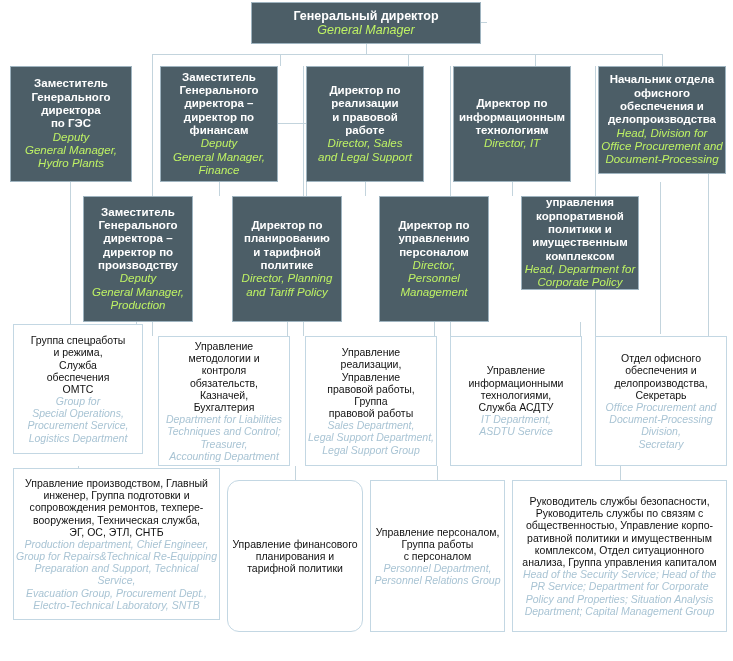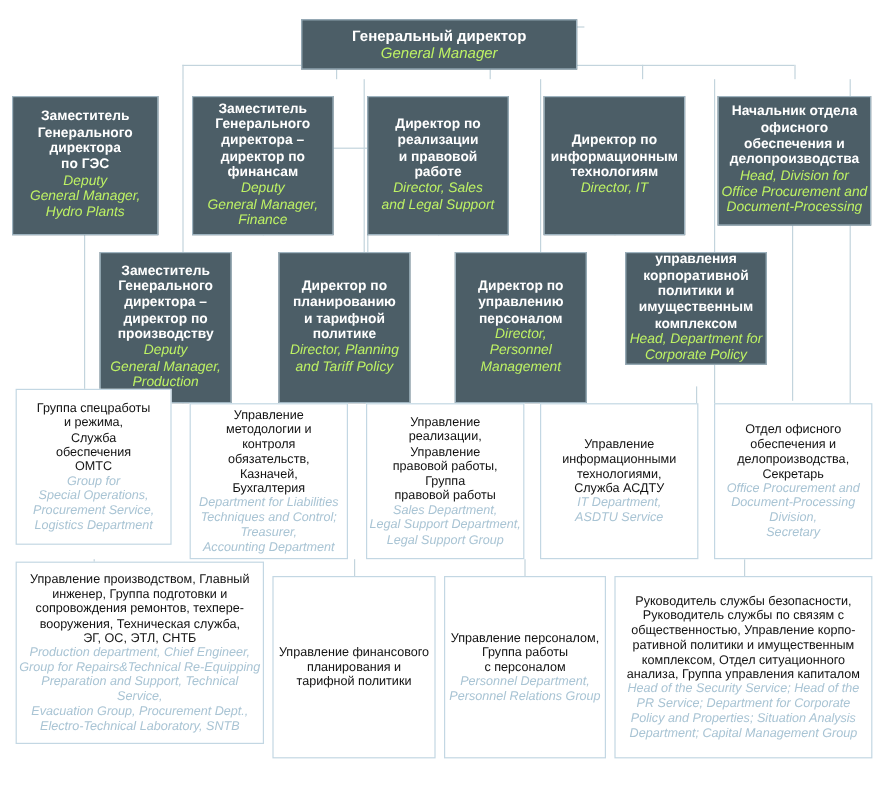--- a/index.html
+++ b/index.html
@@ -31,21 +31,20 @@
     flex-direction: column;
     align-items: center;
     justify-content: center;
     text-align: center;
     overflow: hidden;
   }
   .node.dark {
     background: #4c5e67;
     border: 1px solid #9fb4c0;
     color: #ffffff;
-    margin-top: 14px;
   }
   .node.light {
     background: #ffffff;
     border: 1px solid #c3d7e3;
     color: #1a1a1a;
   }
   .ru {
     font-weight: bold;
     line-height: 1.16;
     margin: 0;
@@ -269,21 +268,21 @@
 сопровождения ремонтов, техпере-
 вооружения, Техническая служба,
 ЭГ, ОС, ЭТЛ, СНТБ</div>
     <div class="en">Production department, Chief Engineer,
 Group for Repairs&amp;Technical Re-Equipping
 Preparation and Support, Technical Service,
 Evacuation Group, Procurement Dept.,
 Electro-Technical Laboratory, SNTB</div>
   </div>
 
-  <div class="node light wide" style="left:227px; top:480px; width:136px; height:152px;">
+  <div class="node light wide" style="left:227px; top:480px; width:136px; height:152px;border-radius:12px;">
     <div class="ru">Управление финансового
 планирования и
 тарифной политики</div>
   </div>
 
   <div class="node light wide" style="left:370px; top:480px; width:135px; height:152px;">
     <div class="ru">Управление персоналом,
 Группа работы
 с персоналом</div>
     <div class="en">Personnel Department,

